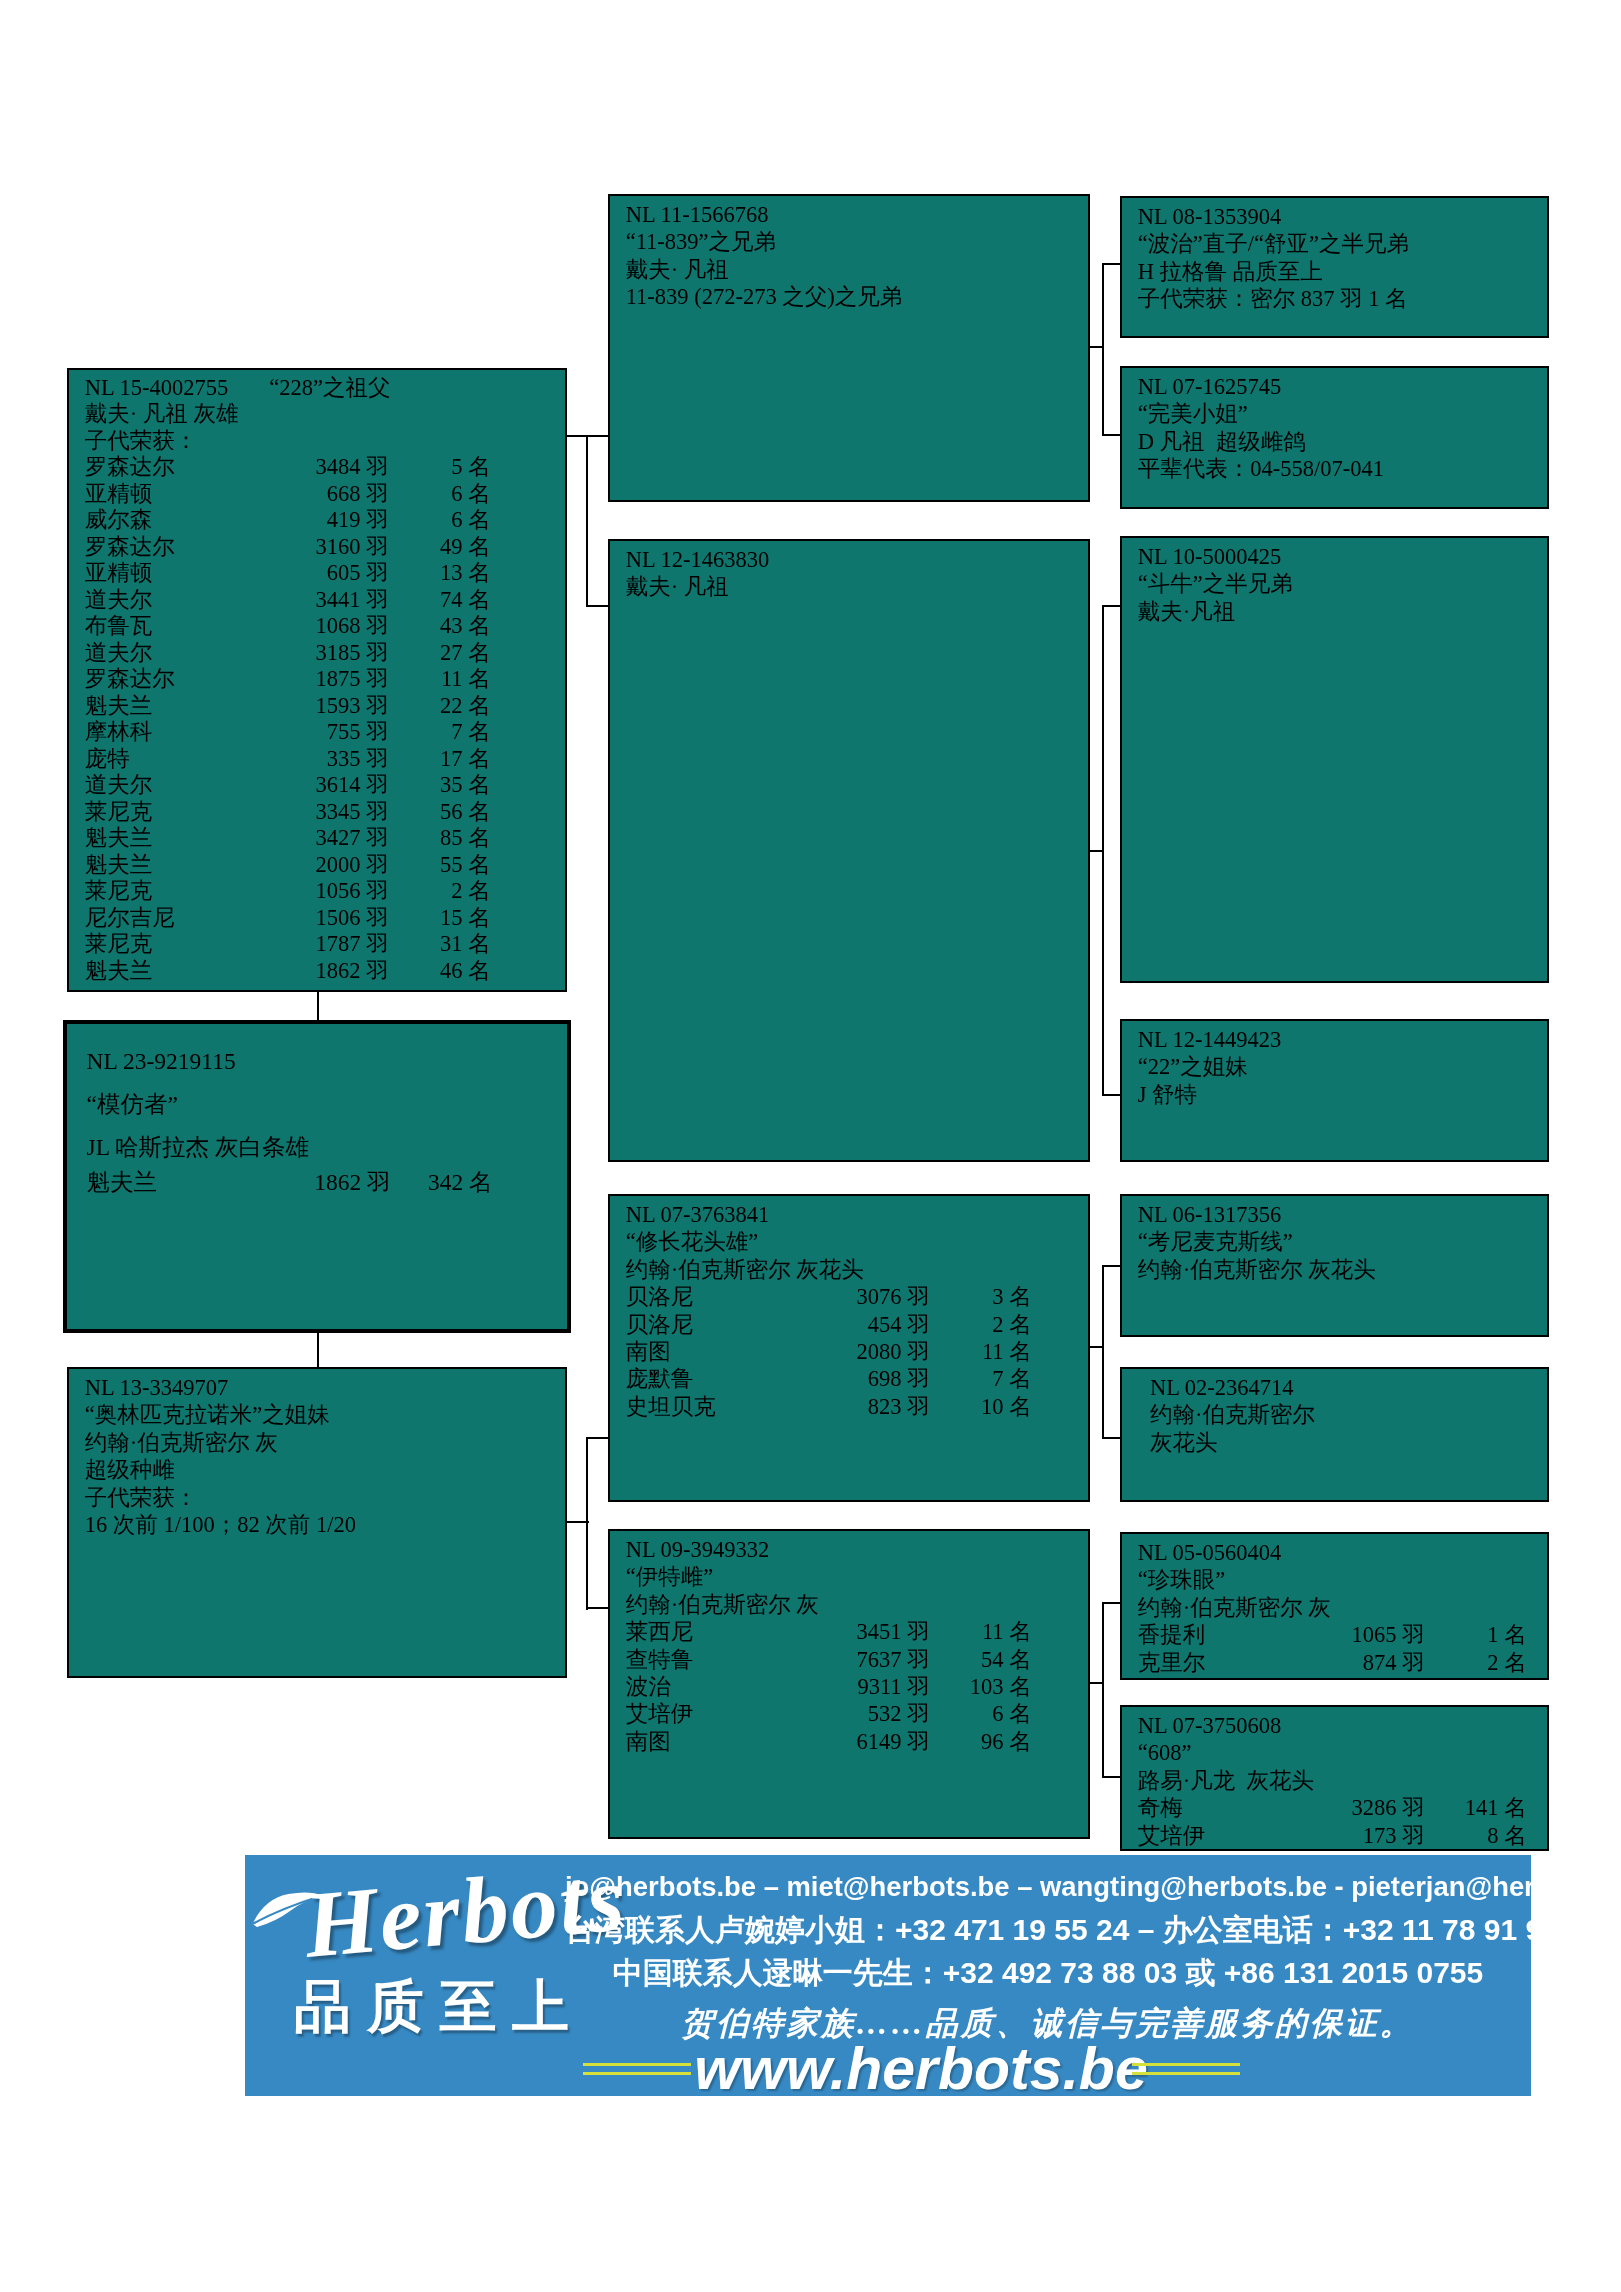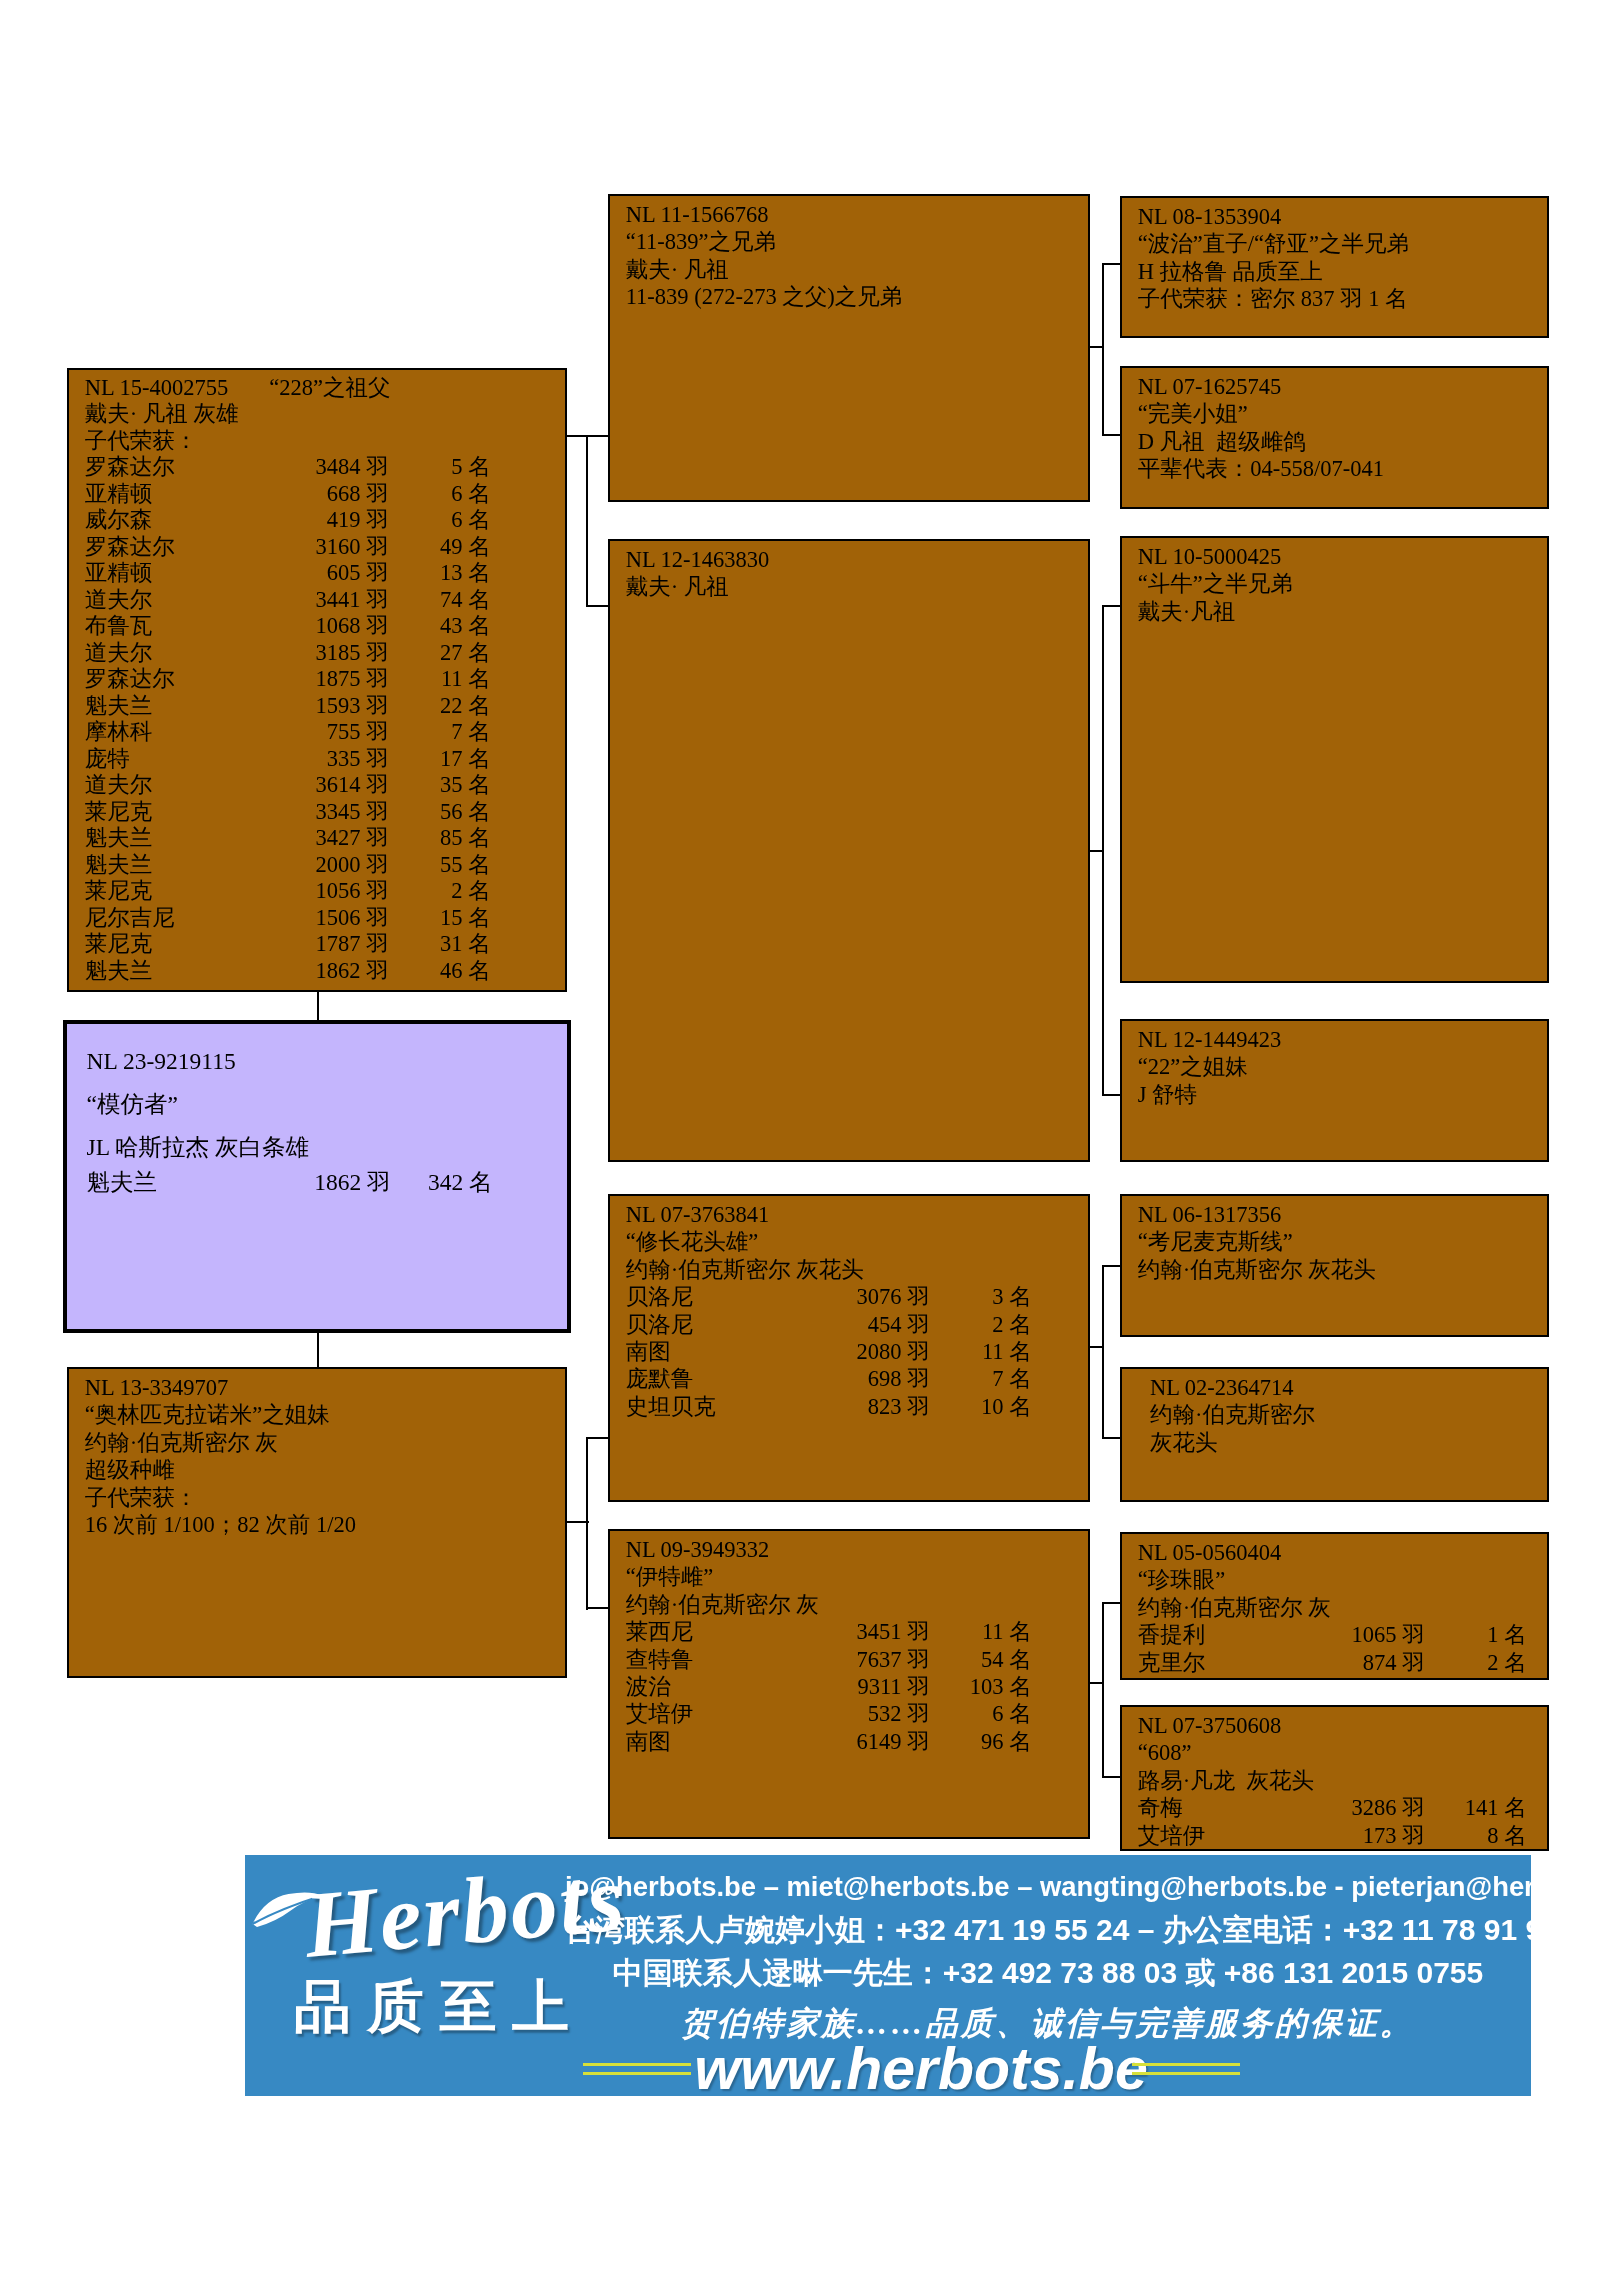--- a/index.html
+++ b/index.html
@@ -1,25 +1,25 @@
 <!DOCTYPE html>
 <html><head>
 <meta charset="utf-8">
 <style>
   html,body { margin:0; padding:0; background:#fff; }
   .page { position:relative; width:1621px; height:2293px; background:#ffffff; overflow:hidden;
           font-family:"Liberation Serif","DejaVu Serif",serif; color:#000; }
 
   .box { position:absolute; border:2px solid #000; box-sizing:border-box;
-         background:#a16207; padding:4.9px 5.9px 0 15.7px; font-size:22.5px; line-height:27.4px; }
+         background:#0f766e; padding:4.9px 5.9px 0 15.7px; font-size:22.5px; line-height:27.4px; }
   .box .ring-line { white-space:pre-wrap; }
   .box .line { white-space:pre-wrap; }
   .father-box { line-height:26.5px; }
   .father-box .rrow { line-height:26.5px; }
-  .main-box { border:4.9px solid #000; background:#c4b5fd; padding-top:15.7px; padding-left:19.6px; font-size:23.5px; }
+  .main-box { border:4.9px solid #000; background:#0f766e; padding-top:15.7px; padding-left:19.6px; font-size:23.5px; }
   .main-box .ring-line, .main-box .line { line-height:43px; }
   .ring-title { margin-left:41px; }
 
   .rrow { display:flex; }
   .rname { width:169px; white-space:pre; }
   .rcount { width:135px; text-align:right; white-space:pre; }
   .rrank { width:102px; text-align:right; white-space:pre; }
 
   .cl { position:absolute; background:#000; }
 

